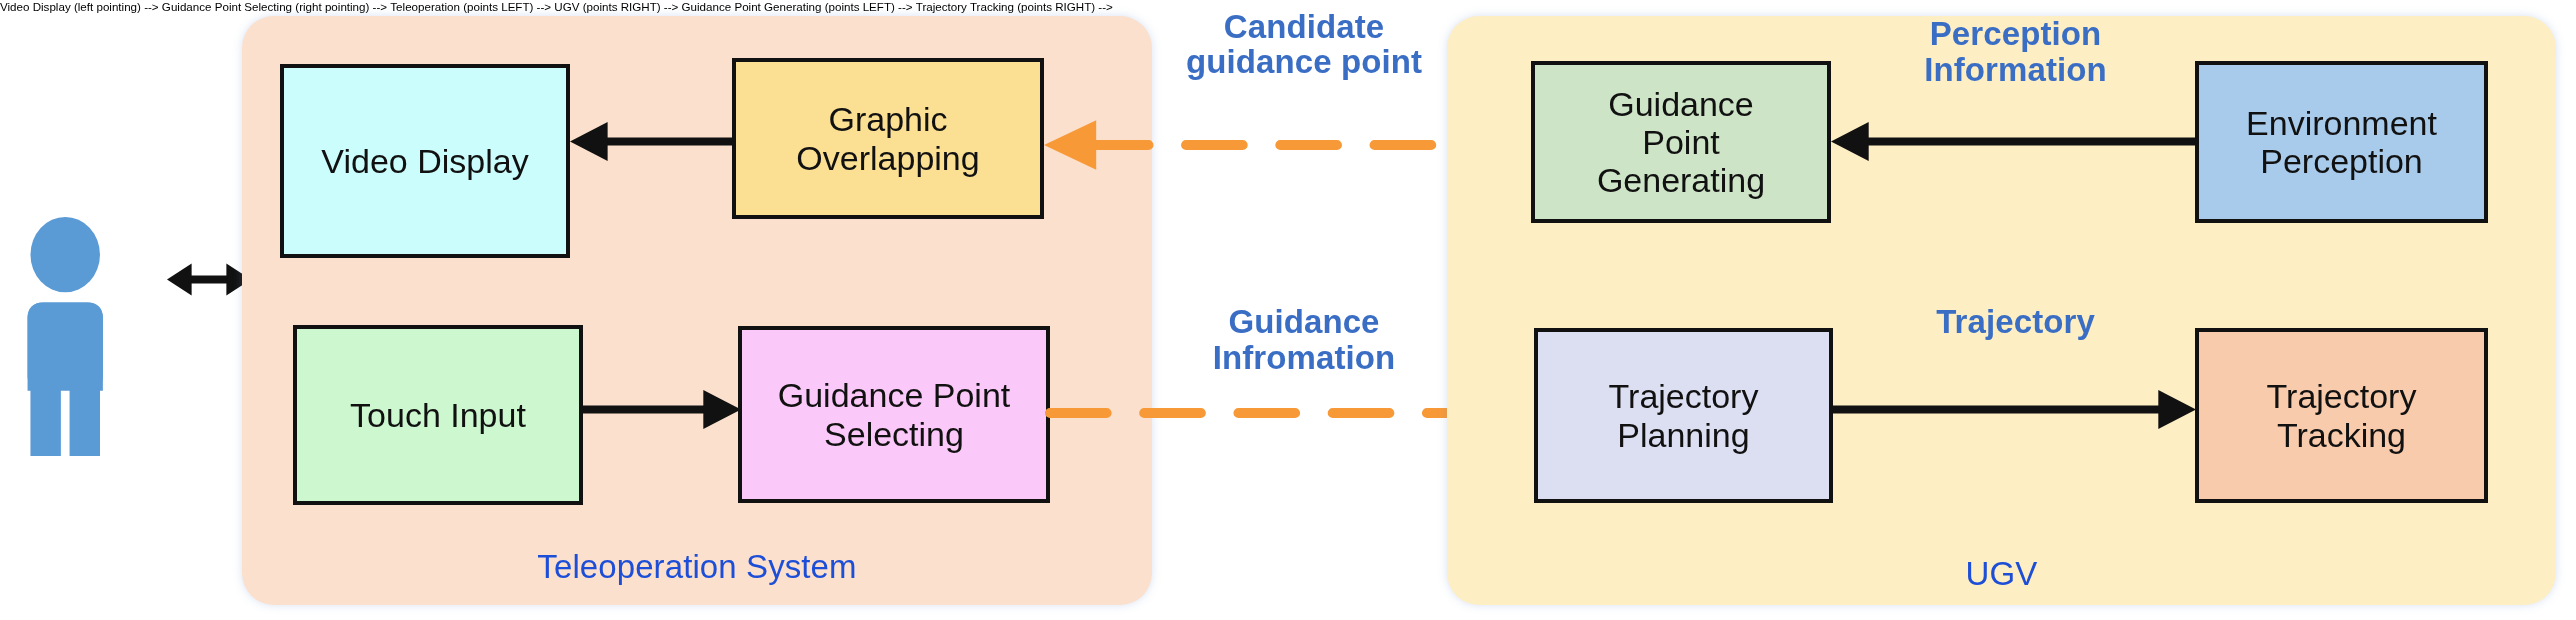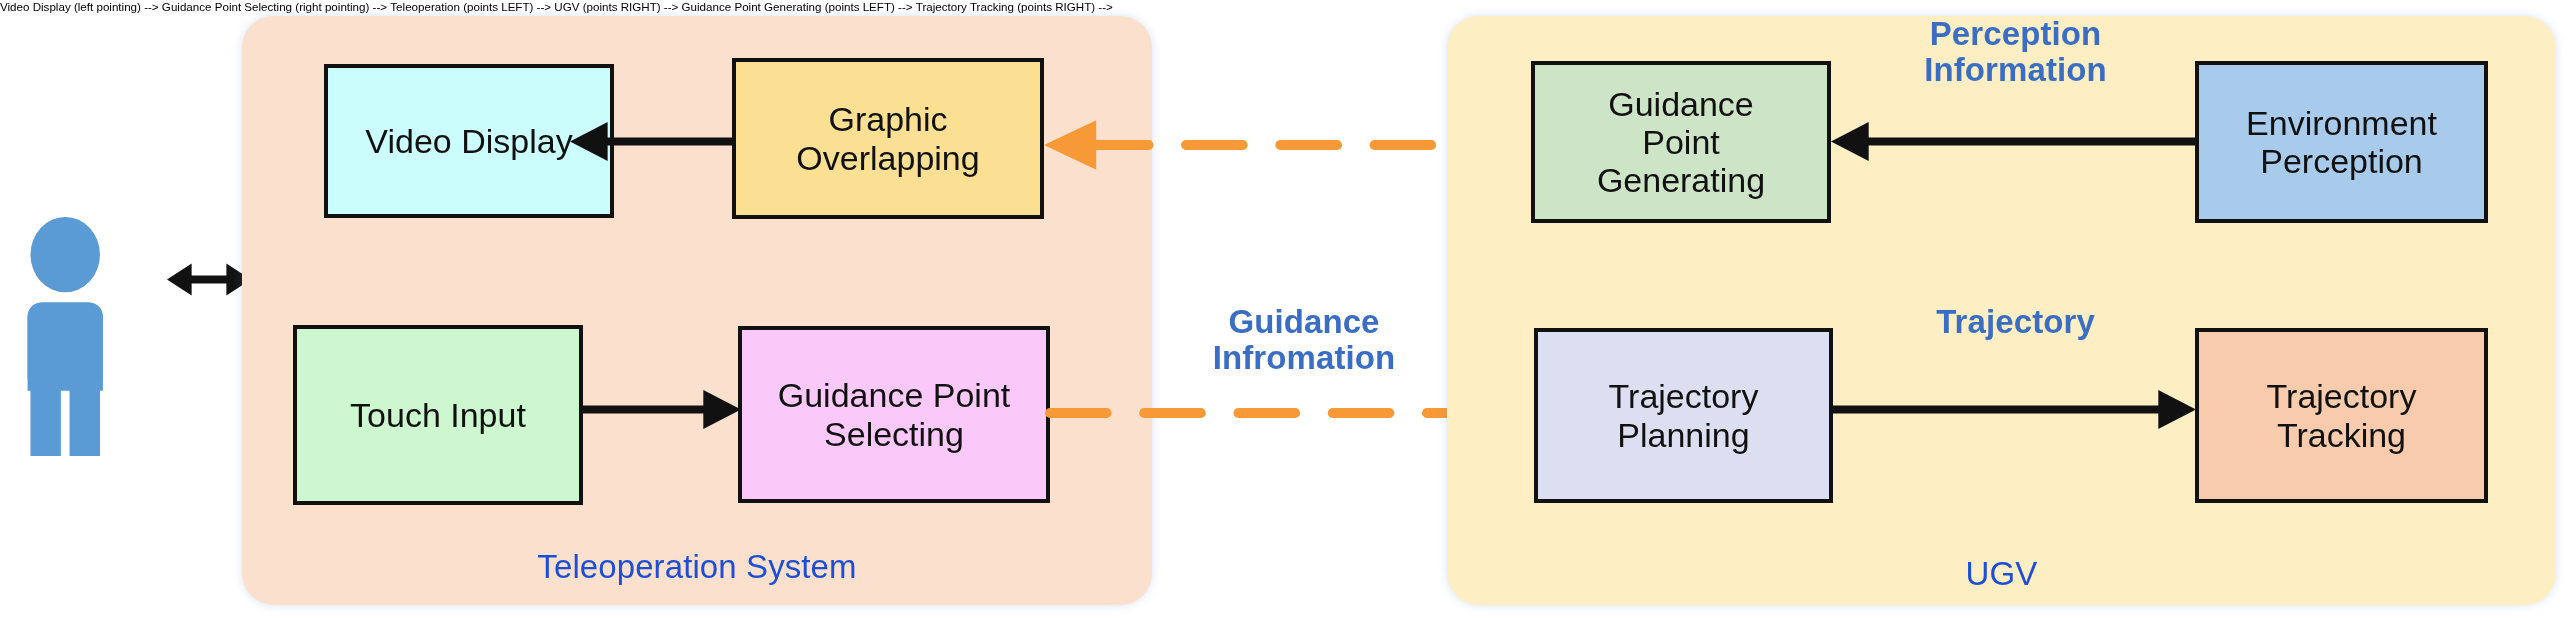--- a/index.html
+++ b/index.html
@@ -53,21 +53,21 @@
     align-items: center;
     justify-content: center;
     text-align: center;
     font-size: 34px;
     line-height: 1.12;
     color: #111111;
     padding: 2.9px 5.8px;
     white-space: pre-line;
   }
 
-  #box-video-display   { left: 280px;  top: 64px;  width: 290px; height: 154px; background:#ccfdfd;margin-left:44px; }
+  #box-video-display   { left: 280px;  top: 64px;  width: 290px; height: 194px; background:#ccfdfd; }
   #box-graphic-overlap { left: 732px; top: 58px;  width: 312px; height: 161px; background:#fbdf93; }
   #box-touch-input     { left: 293px;  top: 325px; width: 290px; height: 180px; background:#cdf8cf; }
   #box-gp-selecting    { left: 738px; top: 326px; width: 312px; height: 177px; background:#fbc9f9; }
 
   #box-gp-generating   { left: 1531px; top: 61px;  width: 300px; height: 162px; background:#cde4c6; }
   #box-env-perception  { left: 2195px; top: 61px;  width: 293px; height: 162px; background:#a9cbeb; }
   #box-traj-planning   { left: 1534px; top: 328px; width: 299px; height: 175px; background:#dcdff2; }
   #box-traj-tracking   { left: 2195px; top: 328px; width: 293px; height: 175px; background:#f7cbab; }
 
   
@@ -152,20 +152,22 @@
     <line x1="66" y1="40" x2="680" y2="40" stroke="#f89938" stroke-width="14" stroke-dasharray="78 52" stroke-linecap="round"></line>
     <polygon points="0,40 72,6 72,74" fill="#f89938"></polygon>
   </svg>
 
    UGV (points RIGHT) --&gt;
   <svg id="arrow-dashed-bottom" class="arrow-svg" width="493" height="58" viewBox="0 0 680 80">
     <line x1="0" y1="40" x2="610" y2="40" stroke="#f89938" stroke-width="14" stroke-dasharray="78 52" stroke-linecap="round"></line>
     <polygon points="680,40 608,6 608,74" fill="#f89938"></polygon>
   </svg>
 
+  <div class="flow-label" id="label-candidate">Candidate
+guidance point</div>
 
   <div class="flow-label" id="label-guidance">Guidance
 Infromation</div>
 
   
   <div class="panel" id="panel-ugv">
     <div class="panel-caption">UGV</div>
   </div>
 
   <div class="box" id="box-gp-generating">Guidance

